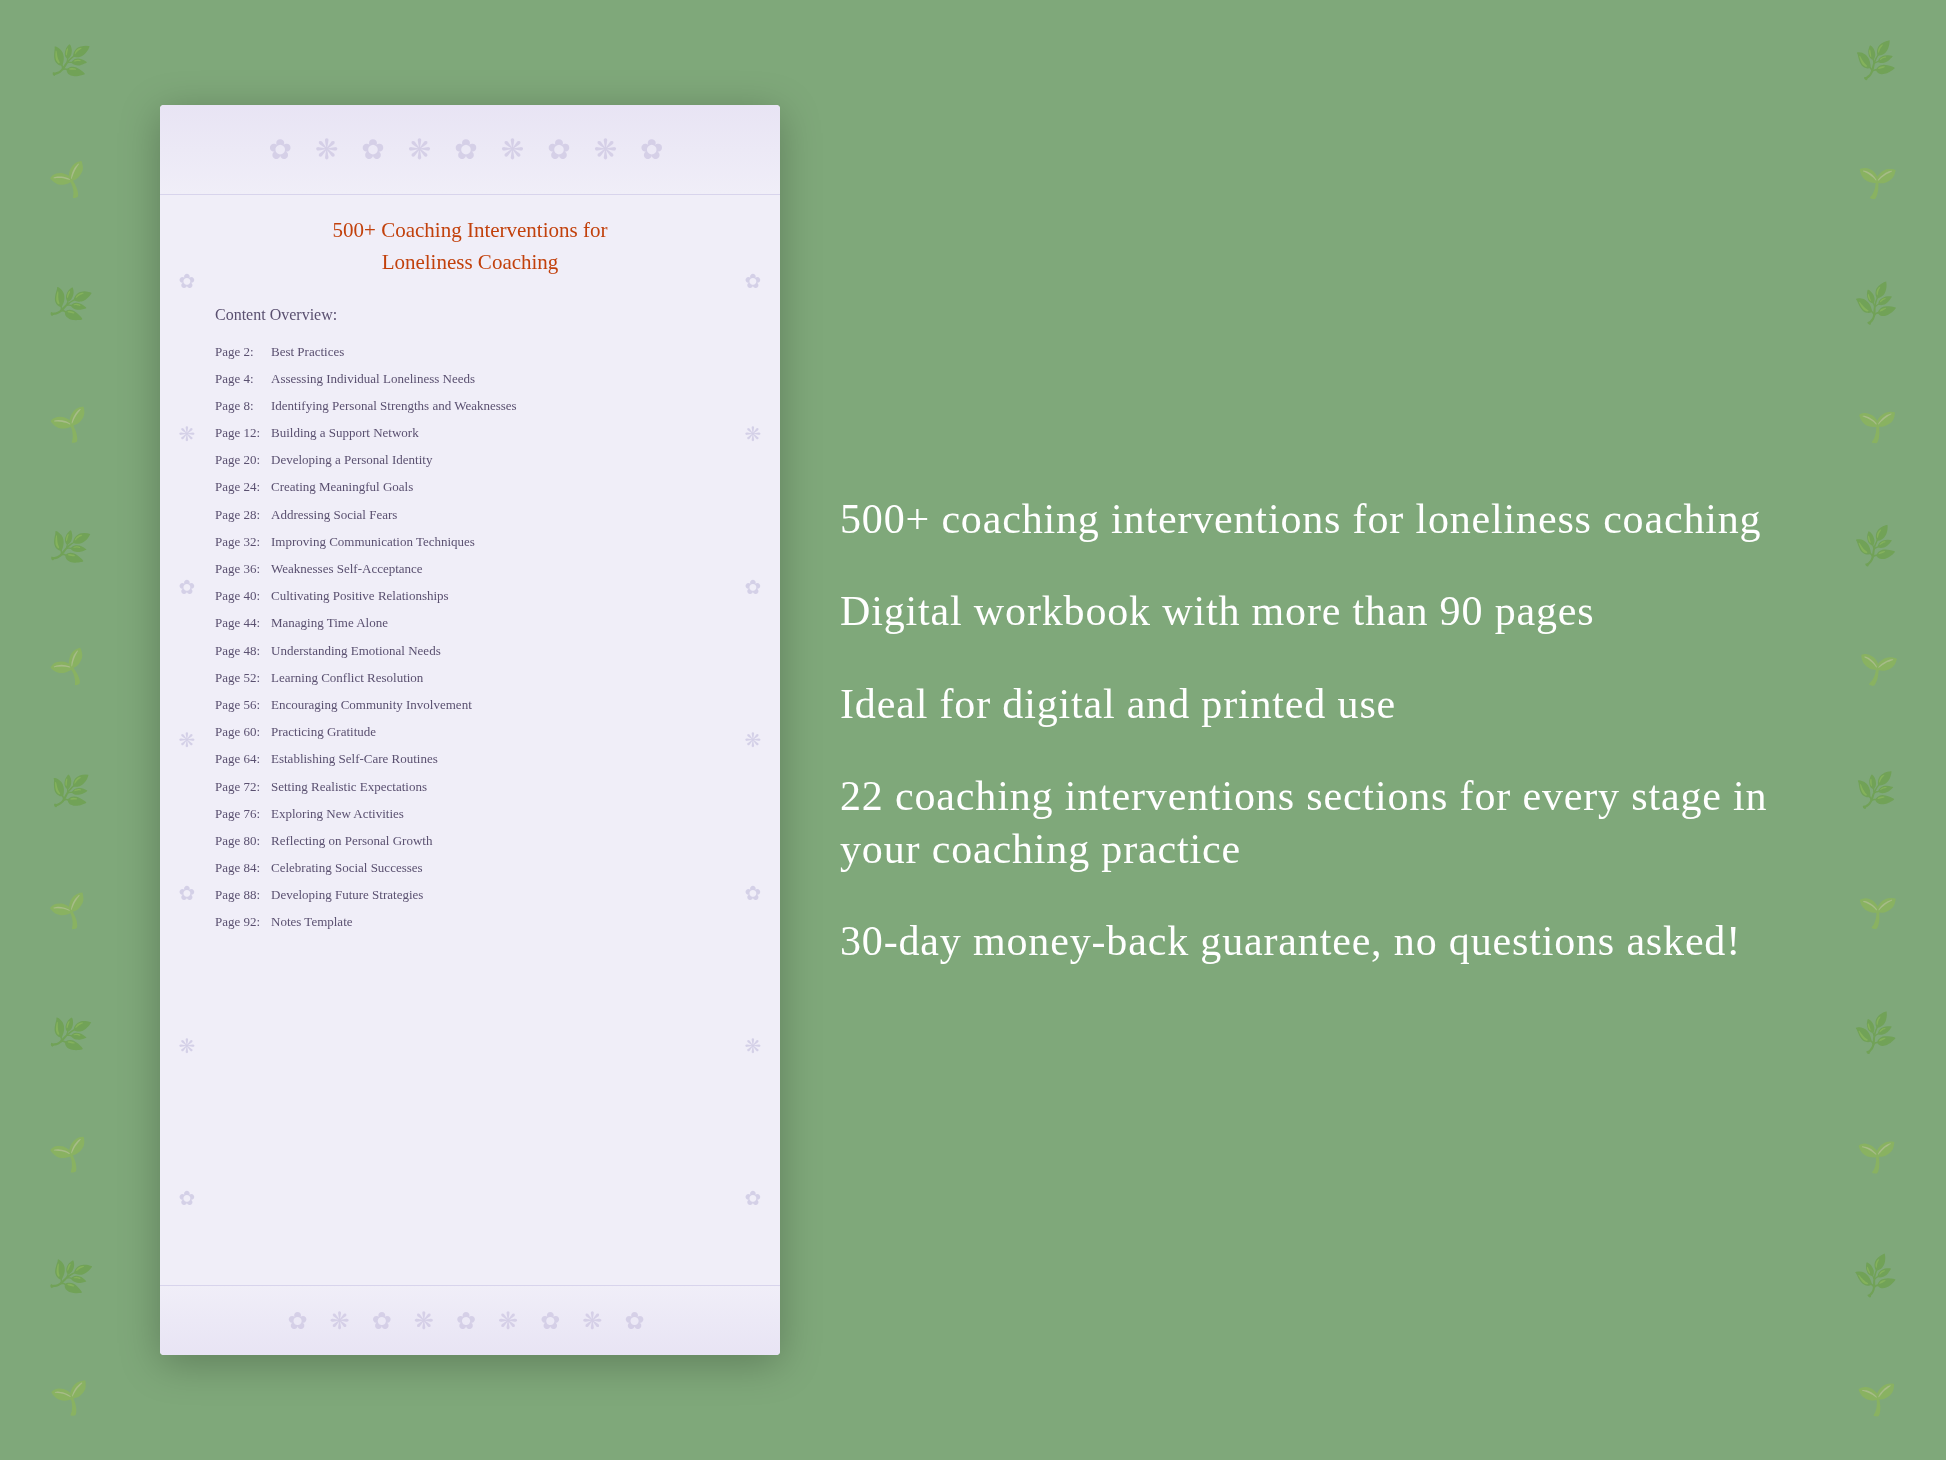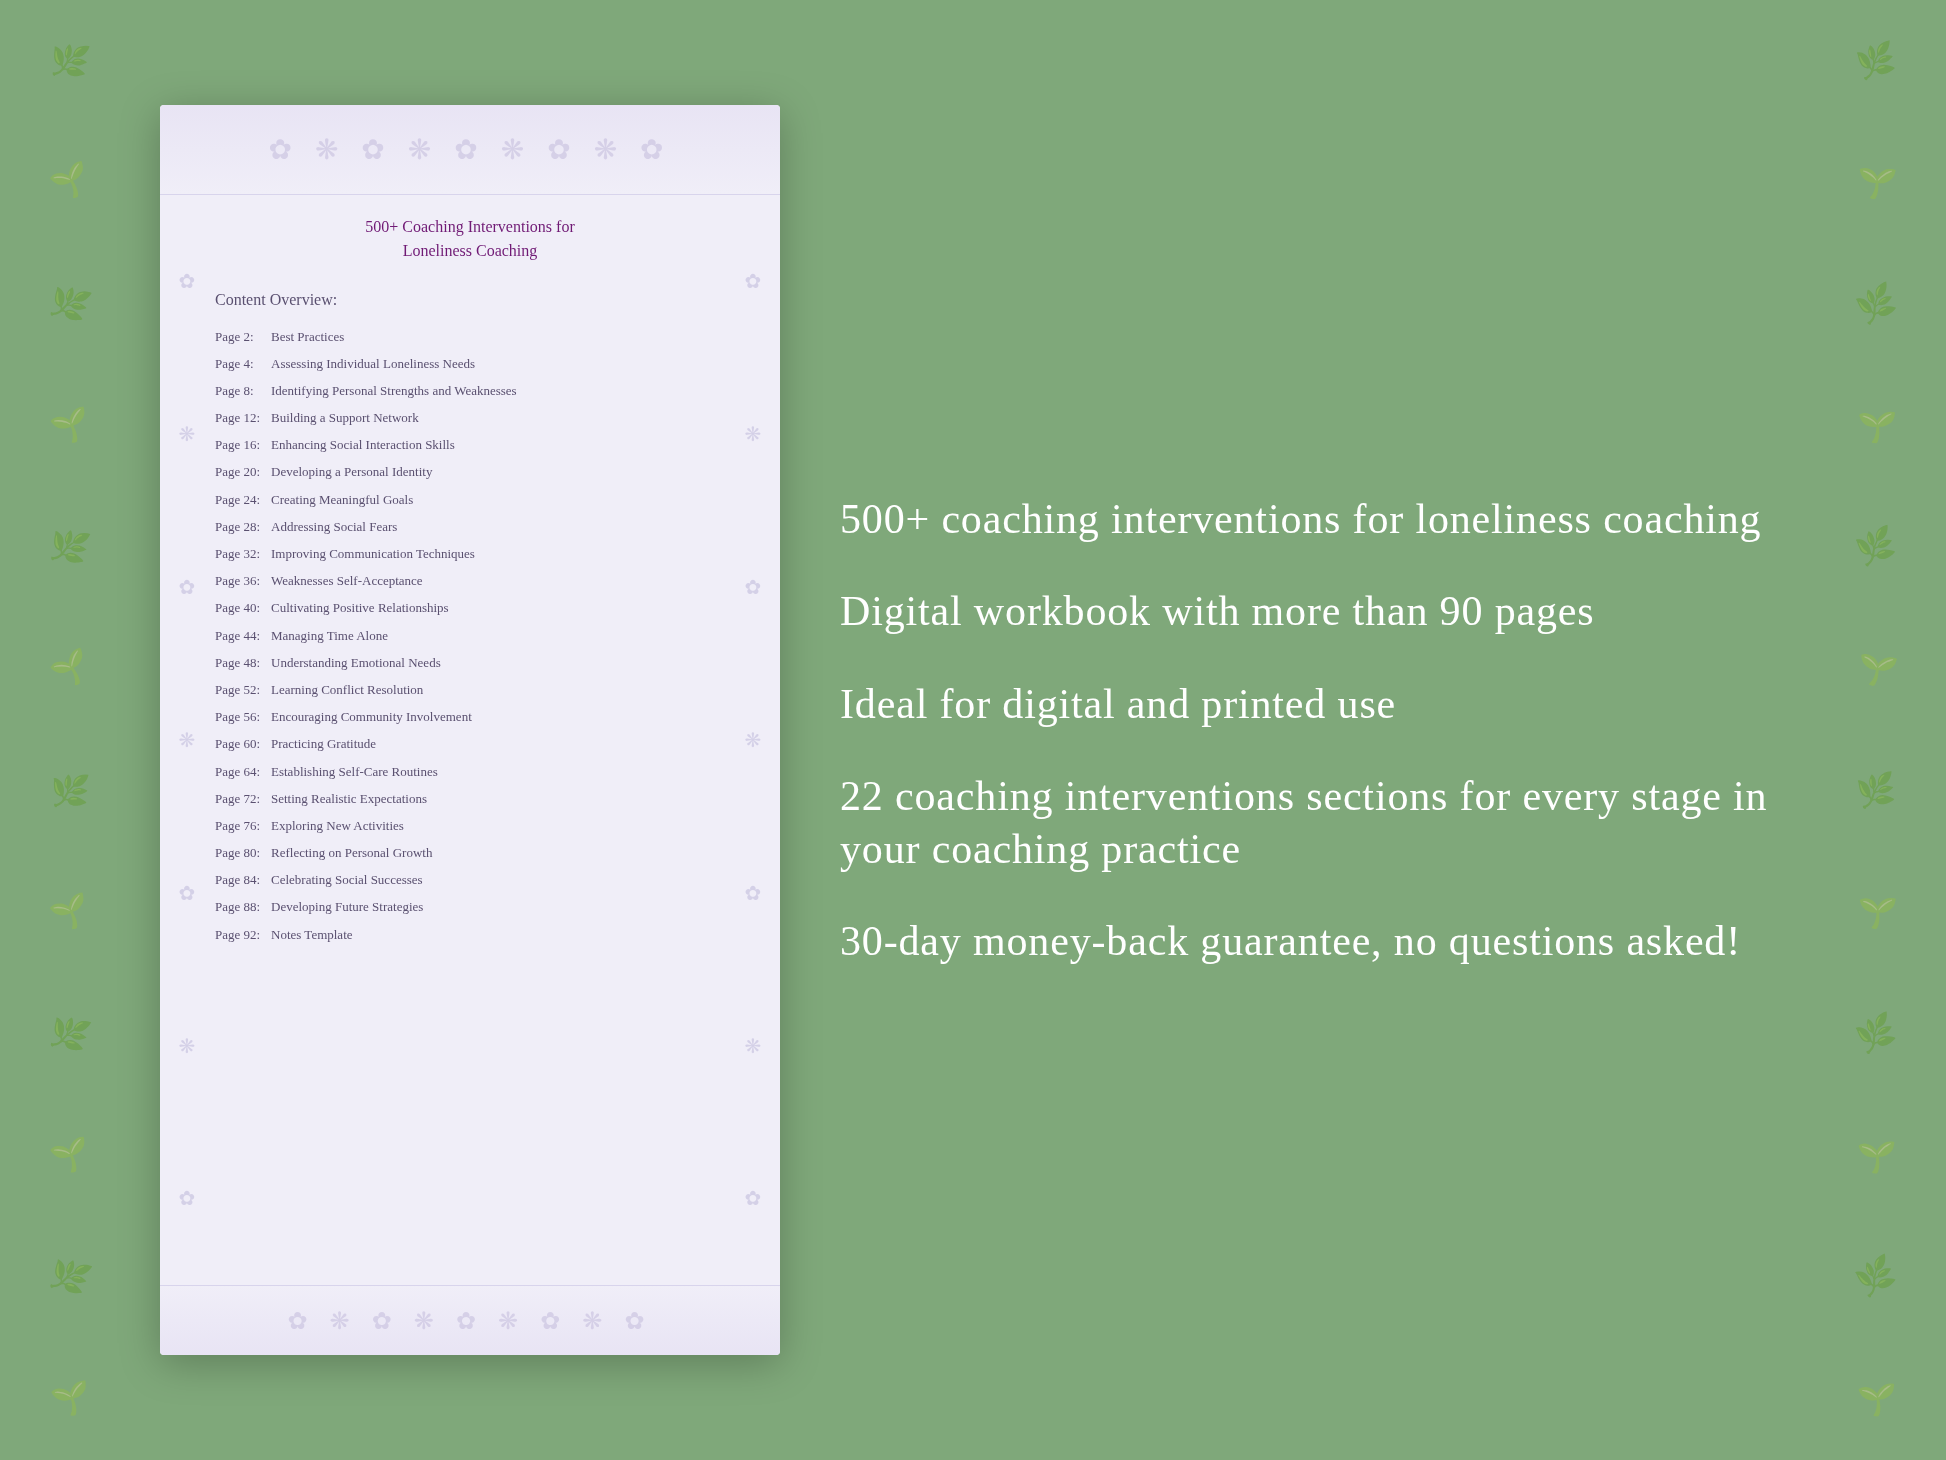--- a/index.html
+++ b/index.html
@@ -139,22 +139,22 @@
 
     
     .doc-content {
       flex: 1;
       padding: 20px 55px 20px 55px;
       overflow: hidden;
     }
 
     .doc-title {
       text-align: center;
-      color: #701a75;
-      font-size: 16px;
+      color: #c2410c;
+      font-size: 21px;
       font-weight: normal;
       line-height: 1.5;
       margin-bottom: 28px;
       font-family: Georgia, serif;
     }
 
     .doc-section-label {
       color: #5a5070;
       font-size: 16px;
       font-family: Georgia, serif;
@@ -269,21 +269,20 @@
         <span>Loneliness Coaching</span>
       </div>
 
       <div class="doc-section-label">Content Overview:</div>
 
       <ul class="toc-list">
       <li class="toc-item"><span class="page-num">Page  2:</span><span>Best Practices</span></li>
           <li class="toc-item"><span class="page-num">Page  4:</span><span>Assessing Individual Loneliness Needs</span></li>
           <li class="toc-item"><span class="page-num">Page  8:</span><span>Identifying Personal Strengths and Weaknesses</span></li>
           <li class="toc-item"><span class="page-num">Page 12:</span><span>Building a Support Network</span></li>
-          <li class="toc-item"><span class="page-num">Page 16:</span><span>Enhancing Social Interaction Skills</span></li>
           <li class="toc-item"><span class="page-num">Page 20:</span><span>Developing a Personal Identity</span></li>
           <li class="toc-item"><span class="page-num">Page 24:</span><span>Creating Meaningful Goals</span></li>
           <li class="toc-item"><span class="page-num">Page 28:</span><span>Addressing Social Fears</span></li>
           <li class="toc-item"><span class="page-num">Page 32:</span><span>Improving Communication Techniques</span></li>
           <li class="toc-item"><span class="page-num">Page 36:</span><span>Weaknesses Self-Acceptance</span></li>
           <li class="toc-item"><span class="page-num">Page 40:</span><span>Cultivating Positive Relationships</span></li>
           <li class="toc-item"><span class="page-num">Page 44:</span><span>Managing Time Alone</span></li>
           <li class="toc-item"><span class="page-num">Page 48:</span><span>Understanding Emotional Needs</span></li>
           <li class="toc-item"><span class="page-num">Page 52:</span><span>Learning Conflict Resolution</span></li>
           <li class="toc-item"><span class="page-num">Page 56:</span><span>Encouraging Community Involvement</span></li>

